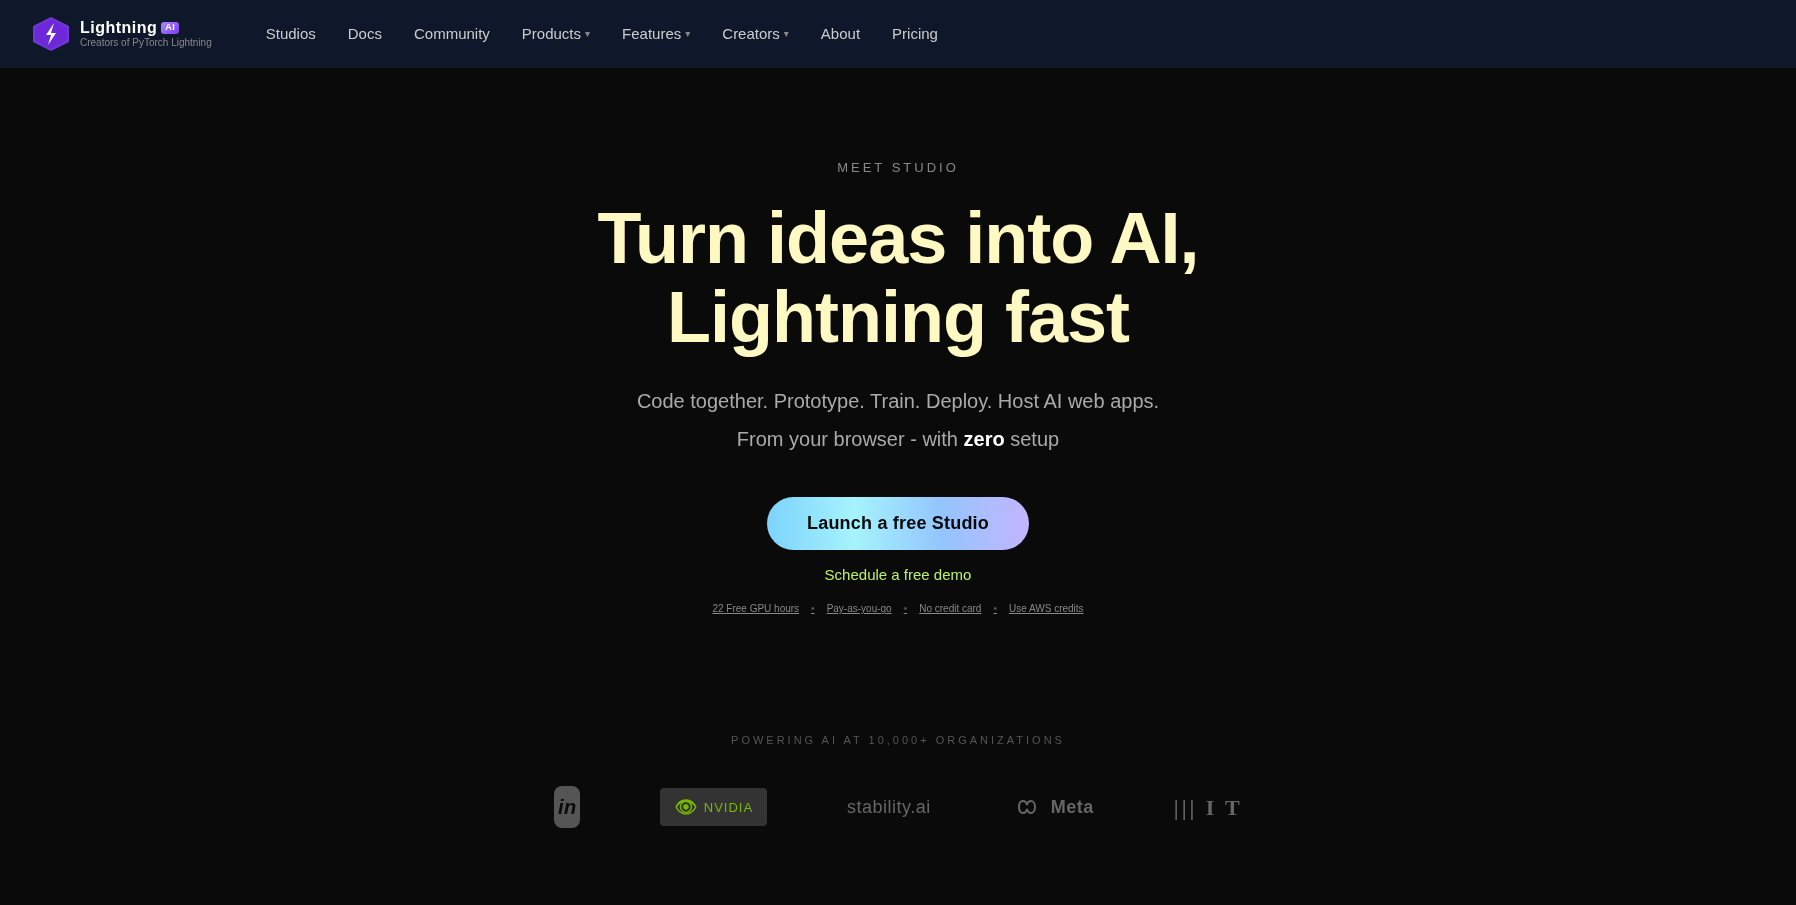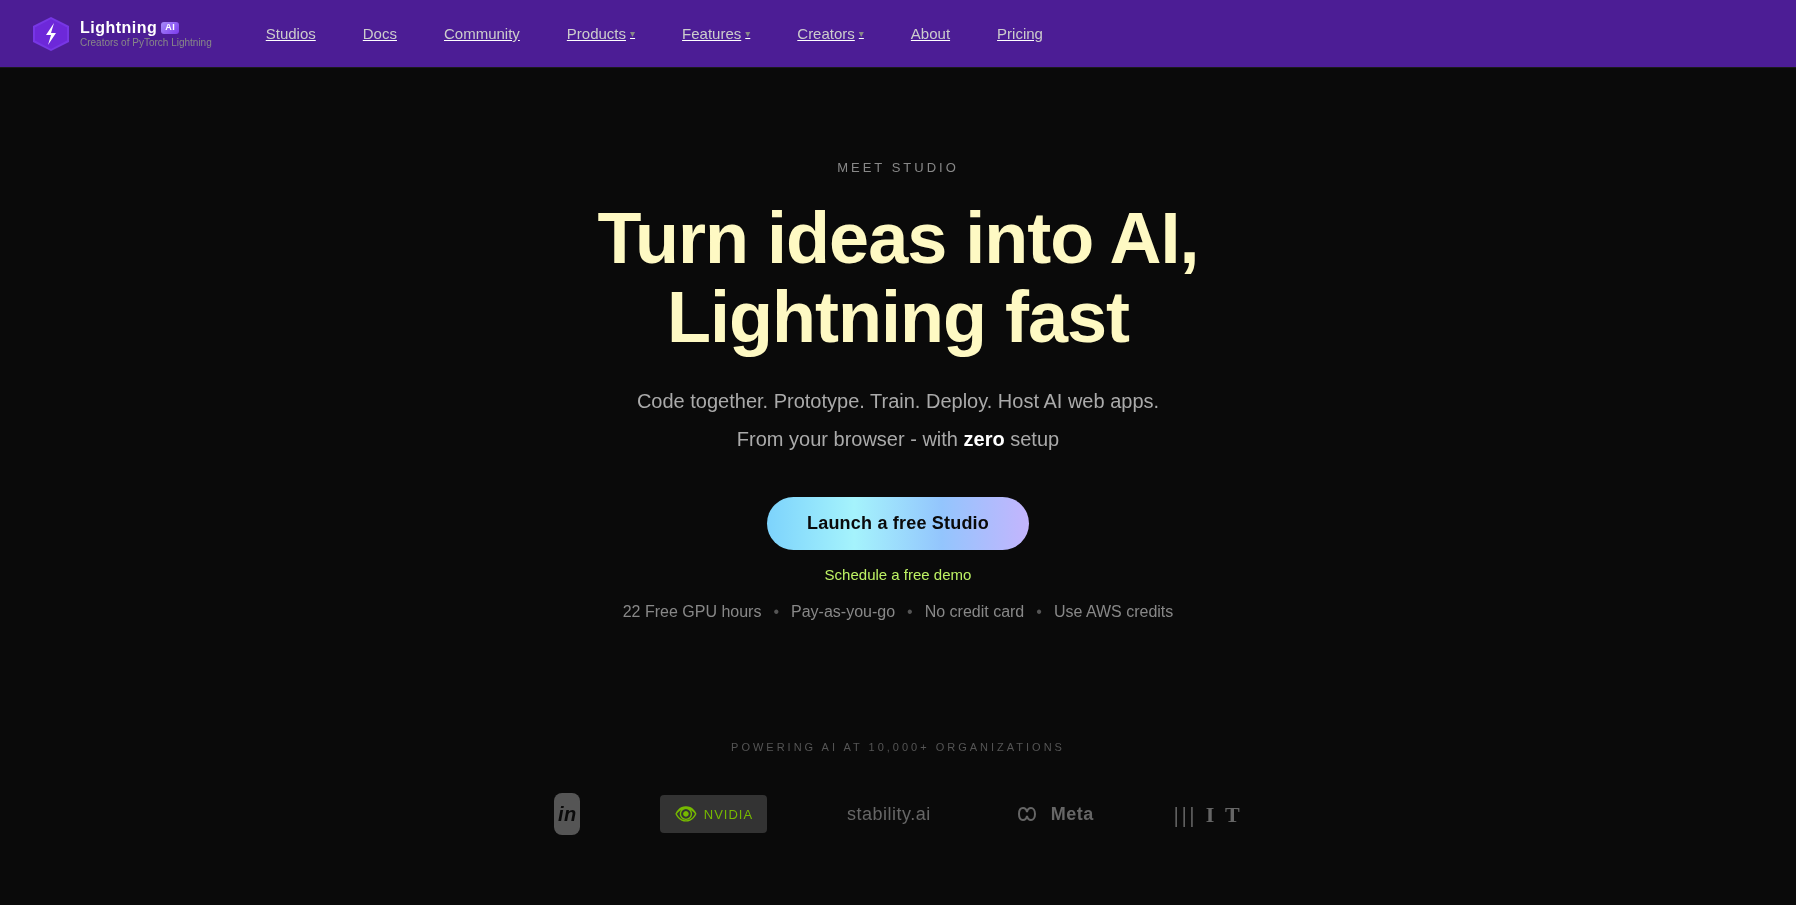--- a/index.html
+++ b/index.html
@@ -11,21 +11,21 @@
       min-height: 905px;
       overflow-x: hidden;
     }
 
     
     nav {
       display: flex;
       align-items: center;
       padding: 0 32px;
       height: 68px;
-      background-color: #4c1d95;
+      background-color: #0f172a;
       border-bottom: 1px solid #1a1a1a;
       position: fixed;
       top: 0; left: 0; right: 0;
       z-index: 100;
     }
 
     .logo-area {
       display: flex;
       align-items: center;
       gap: 10px;
@@ -65,23 +65,22 @@
     }
 
     .logo-subtitle {
       font-size: 10px;
       color: #888;
     }
 
     .nav-links {
       display: flex;
       align-items: center;
-      gap: 19px;
+      gap: 4px;
       flex: 1;
-      text-decoration: underline;
     }
 
     .nav-link {
       color: #ccc;
       text-decoration: none;
       padding: 8px 14px;
       font-size: 15px;
       border-radius: 6px;
       transition: color 0.2s;
       display: flex;
@@ -159,21 +158,22 @@
       text-decoration: none;
       cursor: pointer;
     }
 
     .features-row {
       display: flex;
       align-items: center;
       gap: 12px;
       margin-top: 20px;
       color: #888;
-      font-size: 16px;
+      font-size: 10px;
+      text-decoration: underline;
     }
 
     .features-row .dot {
       color: #555;
     }
 
     
     .powering-section {
       display: flex;
       flex-direction: column;

